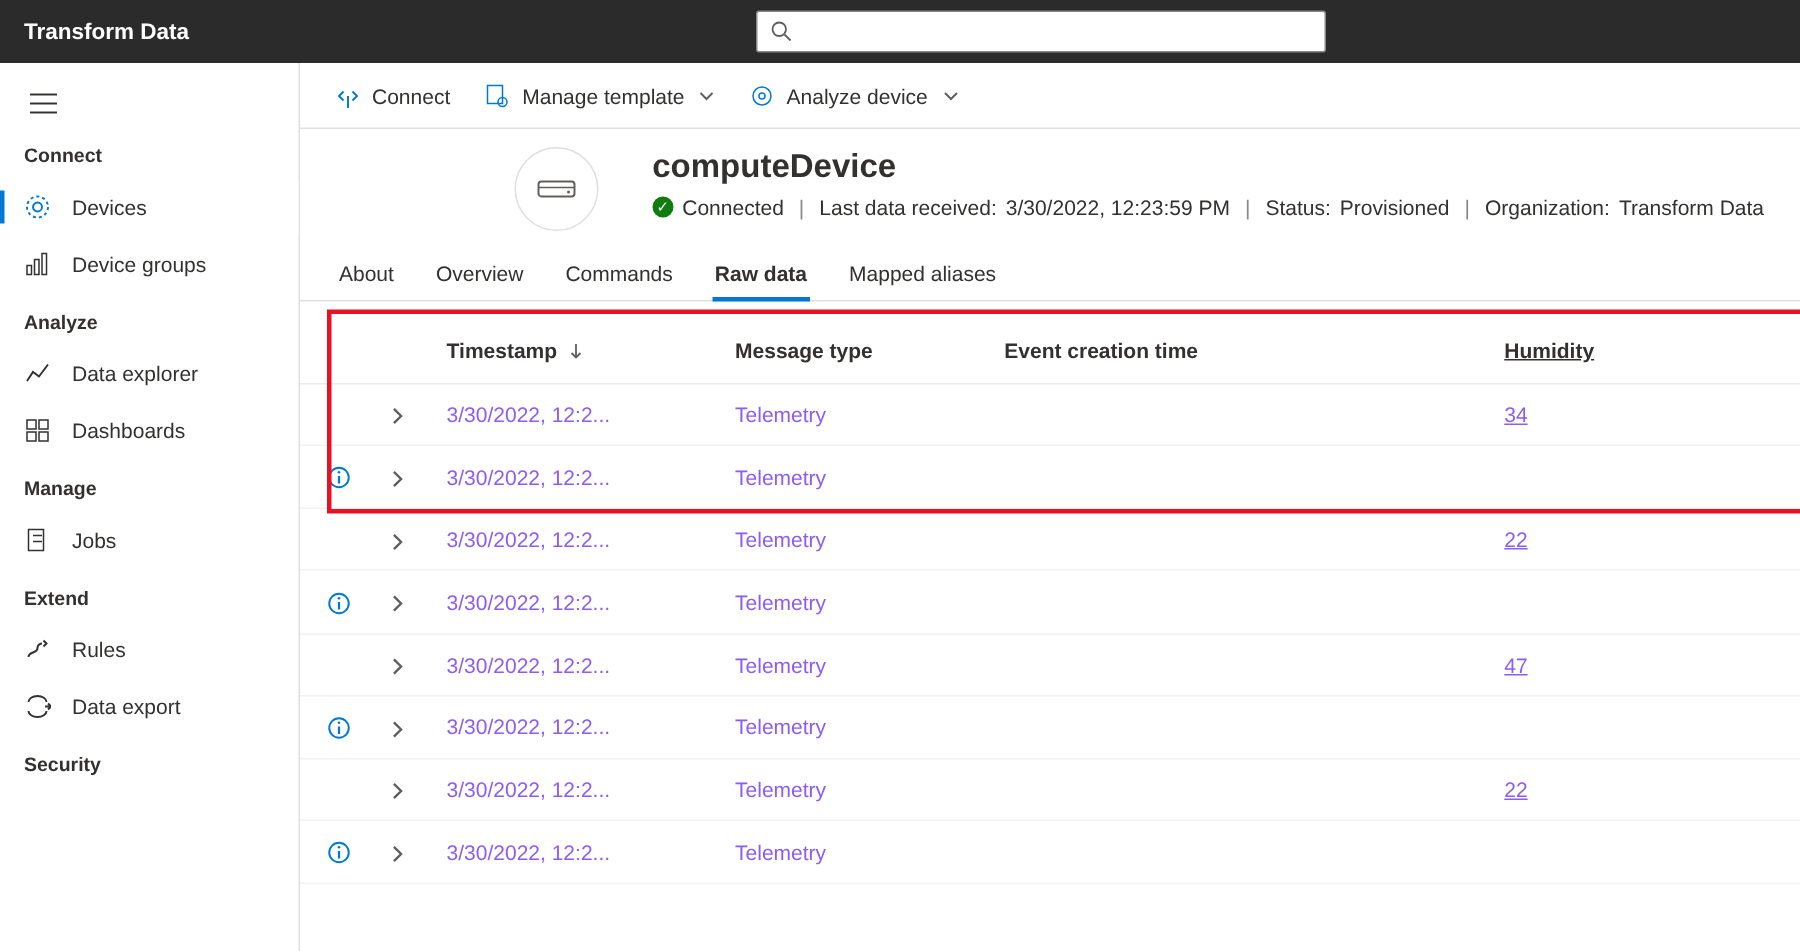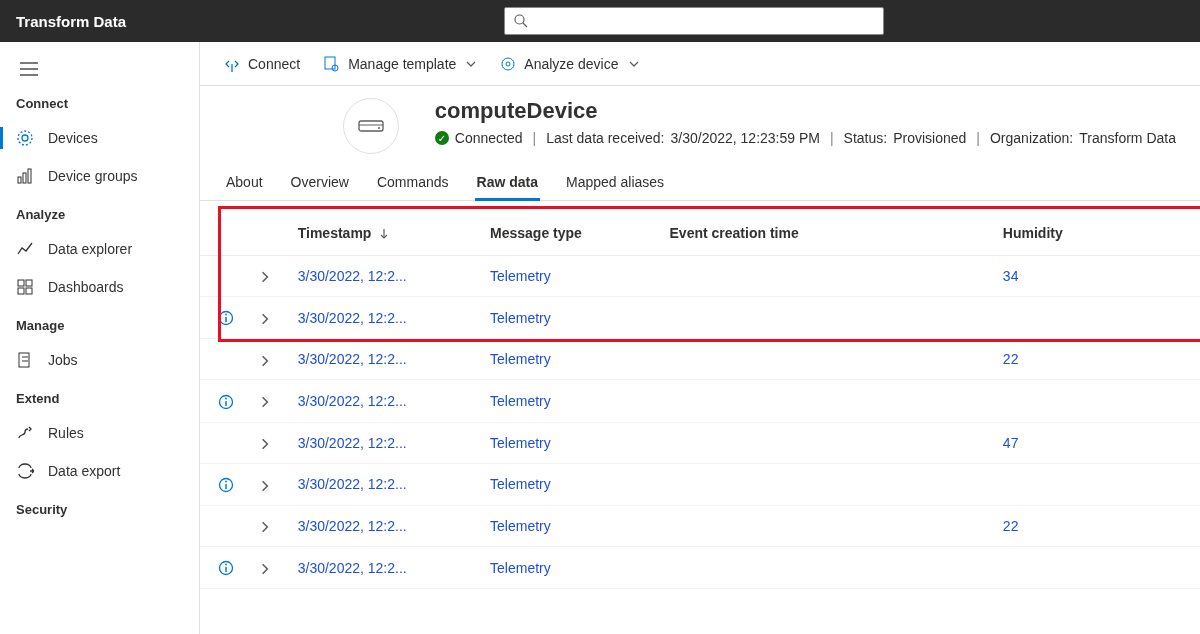--- a/index.html
+++ b/index.html
@@ -40,27 +40,27 @@
 
 .tabs { display: flex; gap: 24px; padding: 14px 24px 0; border-bottom: 1px solid #e1dfdd; }
 .tab { padding: 6px 2px 10px; cursor: pointer; color: #323130; font-size: 14px; position: relative; }
 .tab.active { font-weight: 600; }
 .tab.active::after { content: ""; position: absolute; left: 0; right: 0; bottom: -1px; height: 3px; background: #0078d4; }
 
 .table-wrap { padding: 10px 0 0 0; overflow-y: auto; flex: 1; position: relative; }
 .highlight-box { position: absolute; border: 3px solid #e81123; pointer-events: none; z-index: 5; }
 .tbl { width: 100%; border-collapse: collapse; }
 .tbl th { text-align: left; font-weight: 600; font-size: 14px; padding: 14px 8px; border-bottom: 1px solid #edebe9; margin-left: 37px; }
-.tbl td { padding: 12px 8px; border-bottom: 1px solid #f3f2f1; font-size: 14px; color: #1d4ed8; }
+.tbl td { padding: 12px 8px; border-bottom: 1px solid #f3f2f1; font-size: 14px; color: #8b5cf6; }
 .col-icon { width: 40px; text-align: center; }
 .col-exp { width: 30px; }
 .col-ts { width: 150px; }
 .col-mt { width: 140px; }
 .col-ect { width: 260px; }
-.col-h { width: 160px; }
+.col-h { width: 160px; text-decoration: underline; }
 .info-ic { color: #0078d4; width: 16px; height: 16px; }
 .exp-ic { color: #605e5c; width: 12px; height: 12px; }
 .sort-ic { color: #605e5c; width: 10px; height: 10px; margin-left: 4px; }
 .tbl tr { cursor: pointer; }
 svg { display: inline-block; vertical-align: middle; }
 </style>
 </head>
 <body>
 
 <div class="topbar">

